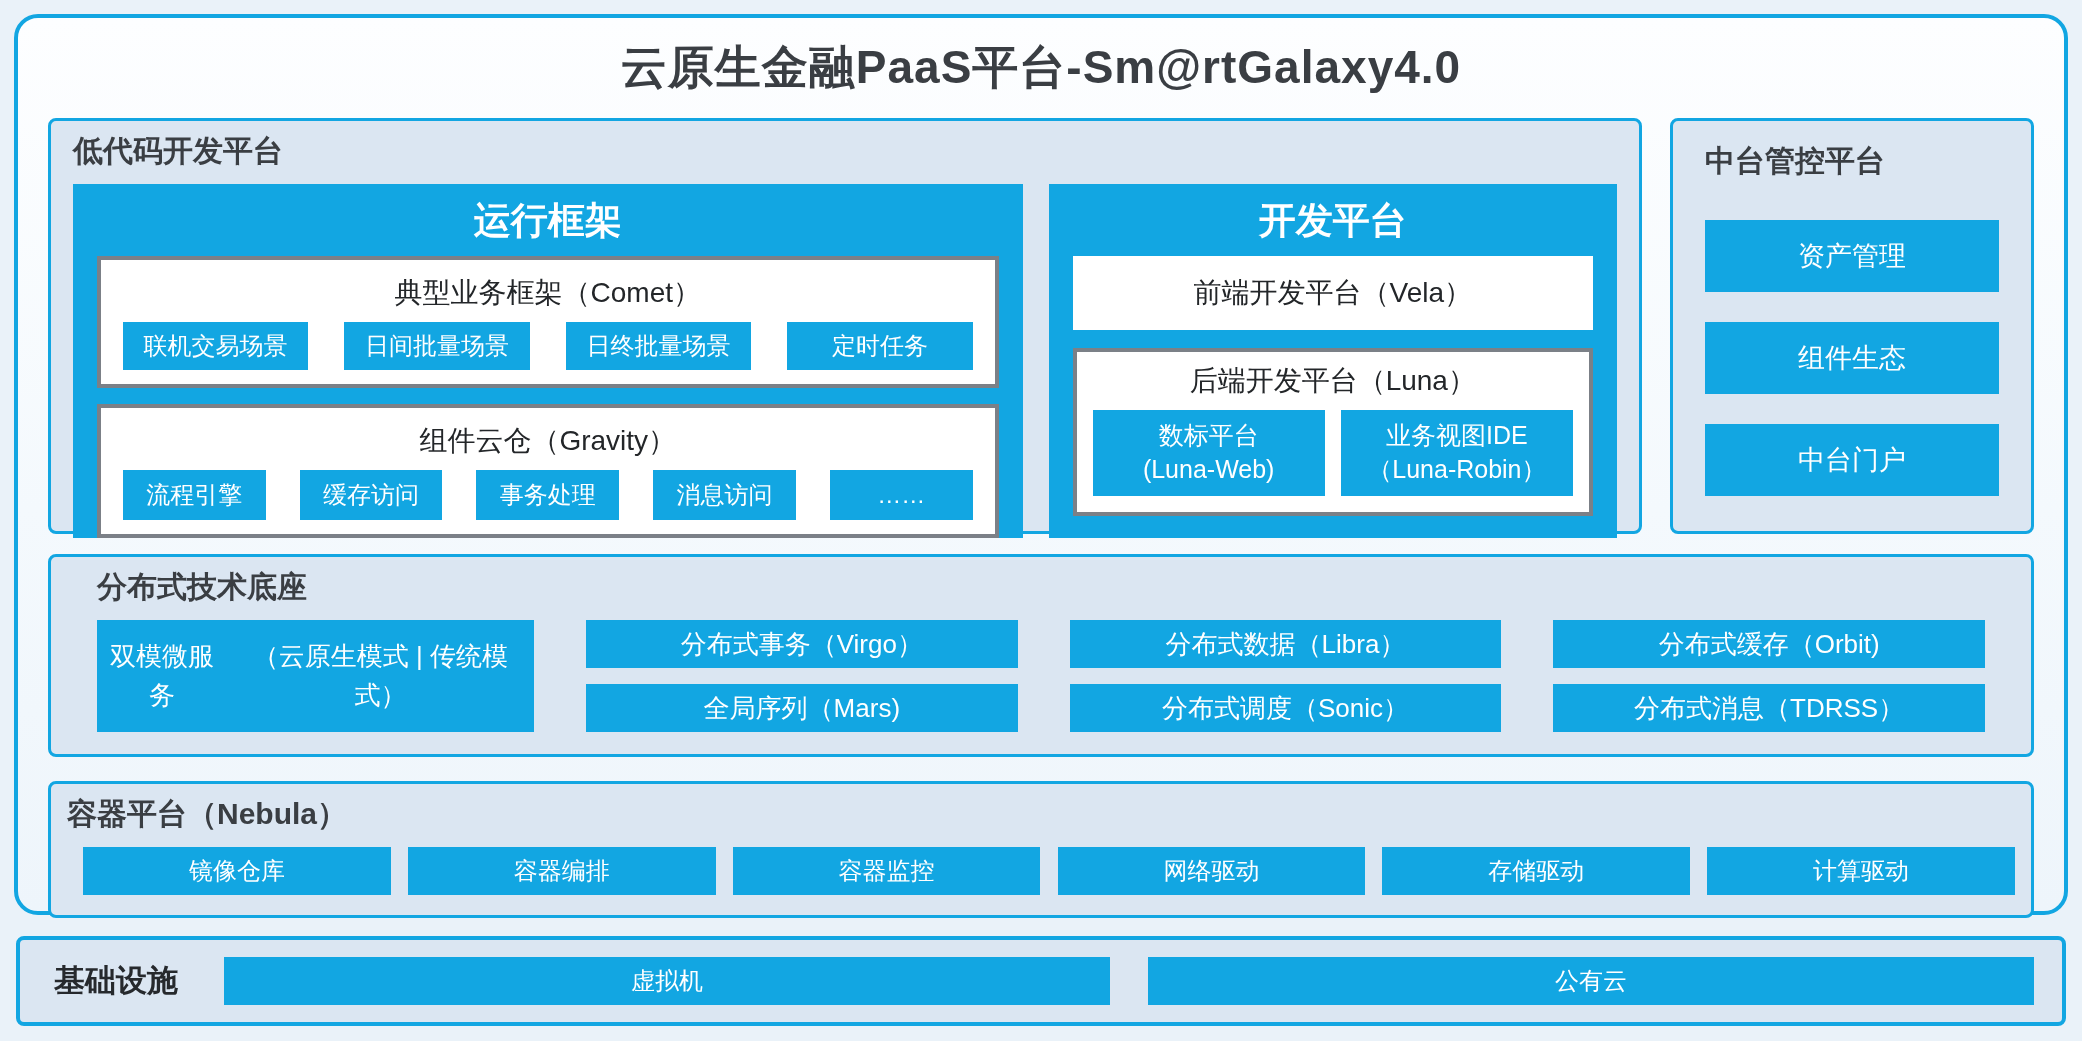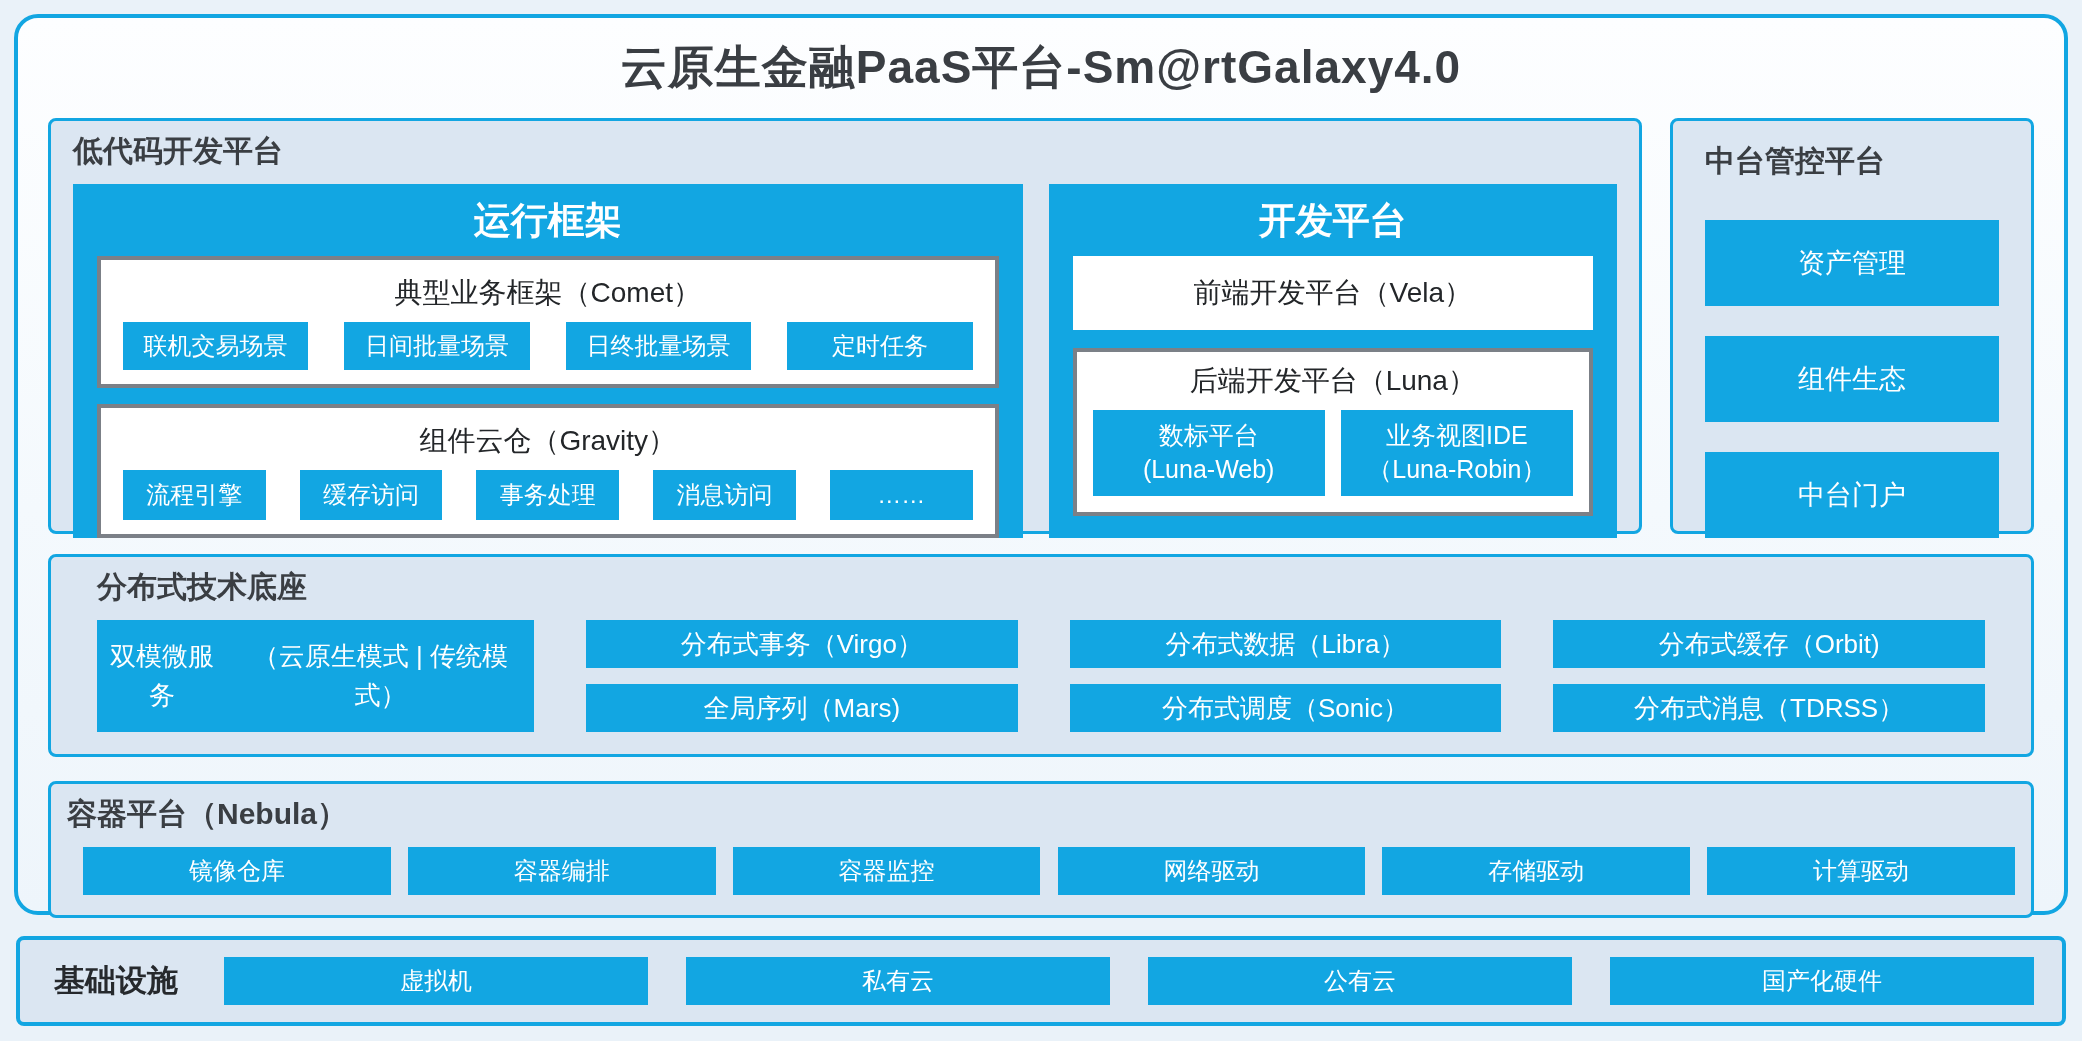--- a/index.html
+++ b/index.html
@@ -62,21 +62,21 @@
     background: #ffffff; height: 74px;
     display: flex; align-items: center; justify-content: center;
     font-size: 28px; color: #232629;
   }
   .luna-box { margin-top: 18px; padding: 2px 16px 16px; }
   .luna-box .btn-row { gap: 16px; }
   .luna-box .btn { flex: 1; height: 86px; font-size: 25px; line-height: 1.35; flex-direction: column; }
   
   .mid { width: 364px; padding: 8px 32px; }
   .mid .panel-label { padding: 12px 0 8px; }
-  .mid .btn { height: 86px; font-size: 27px; margin-top: 30px; }
+  .mid .btn { height: 72px; font-size: 27px; margin-top: 30px; }
   .mid .btn:first-of-type { margin-top: 34px; }
   
   .row2 { margin-top: 20px; padding: 0 46px 22px; }
   .dist-grid {
     display: grid;
     grid-template-columns: 437px 1fr 1fr 1fr;
     grid-template-rows: 48px 48px;
     column-gap: 52px; row-gap: 16px;
   }
   .dist-grid .btn { font-size: 26px; }
@@ -194,16 +194,14 @@
       <div class="btn">存储驱动</div>
       <div class="btn">计算驱动</div>
     </div>
   </div>
 
 </div>
 
 <div class="infra">
   <div class="infra-label">基础设施</div>
   <div class="btn">虚拟机</div>
-  <div class="btn">私有云</div>
   <div class="btn">公有云</div>
-  <div class="btn">国产化硬件</div>
 </div>
 
 </body></html>

